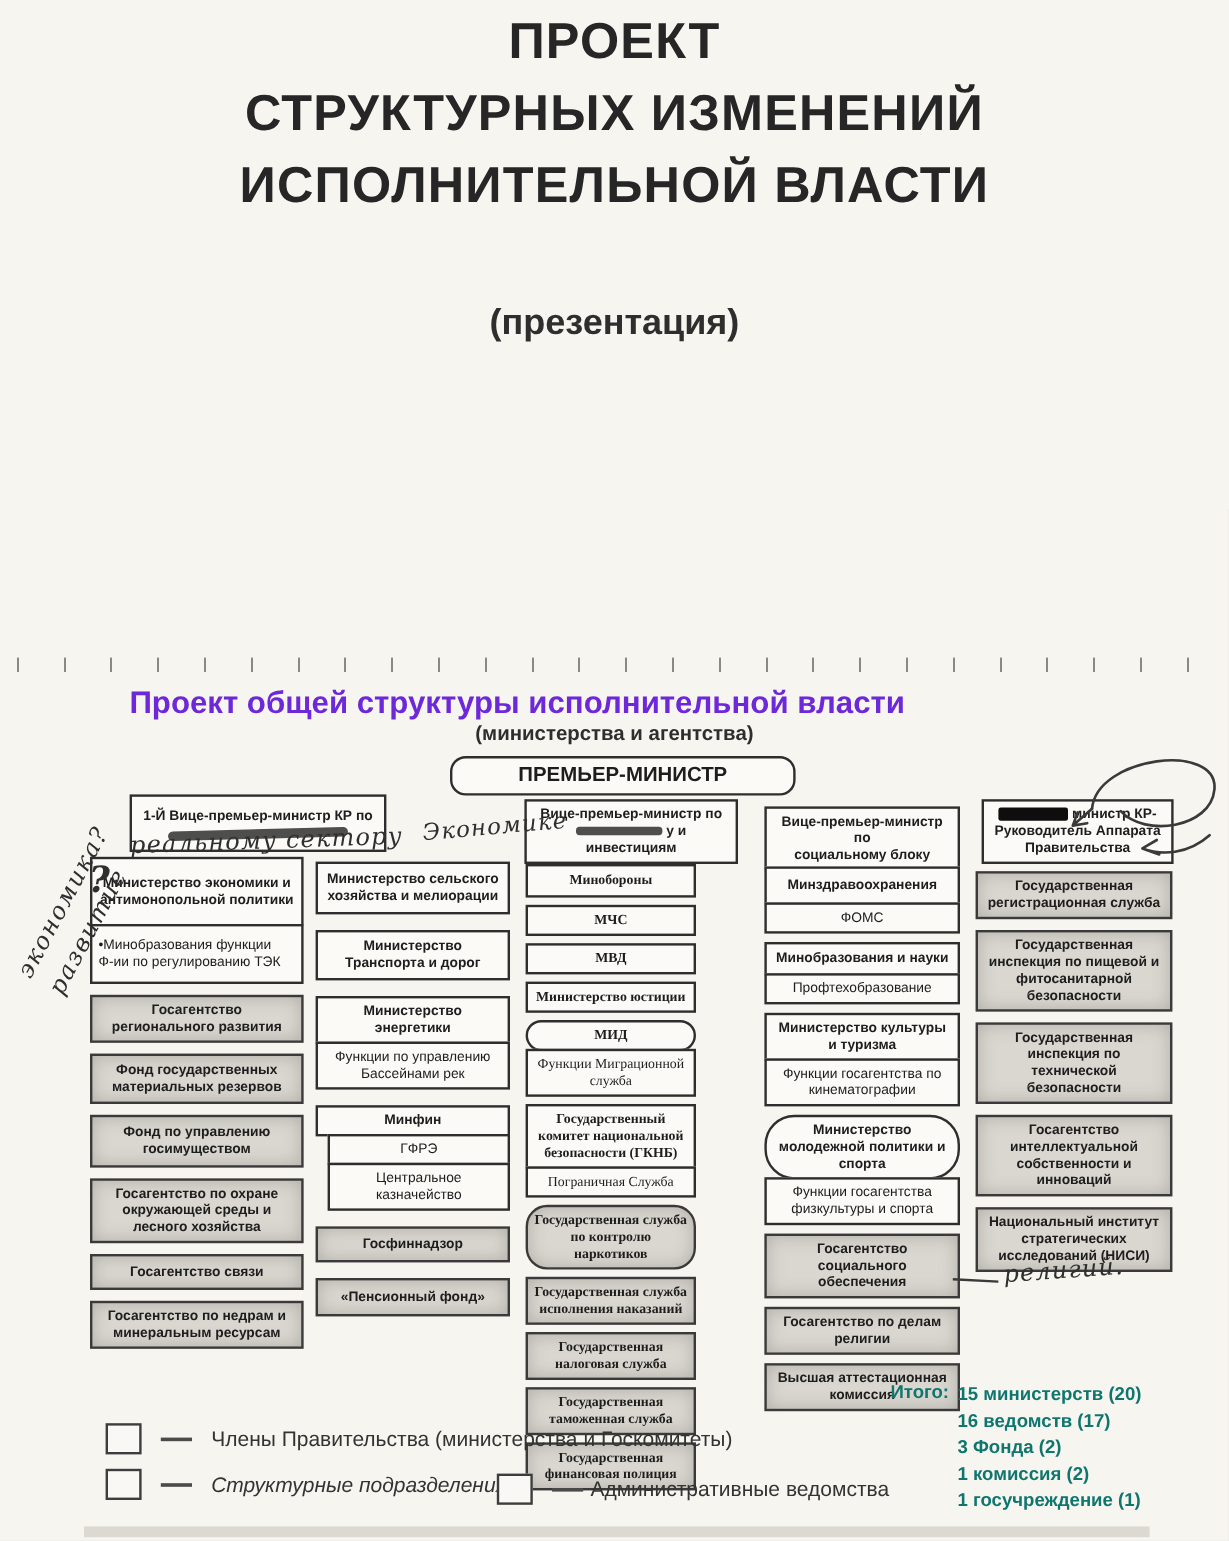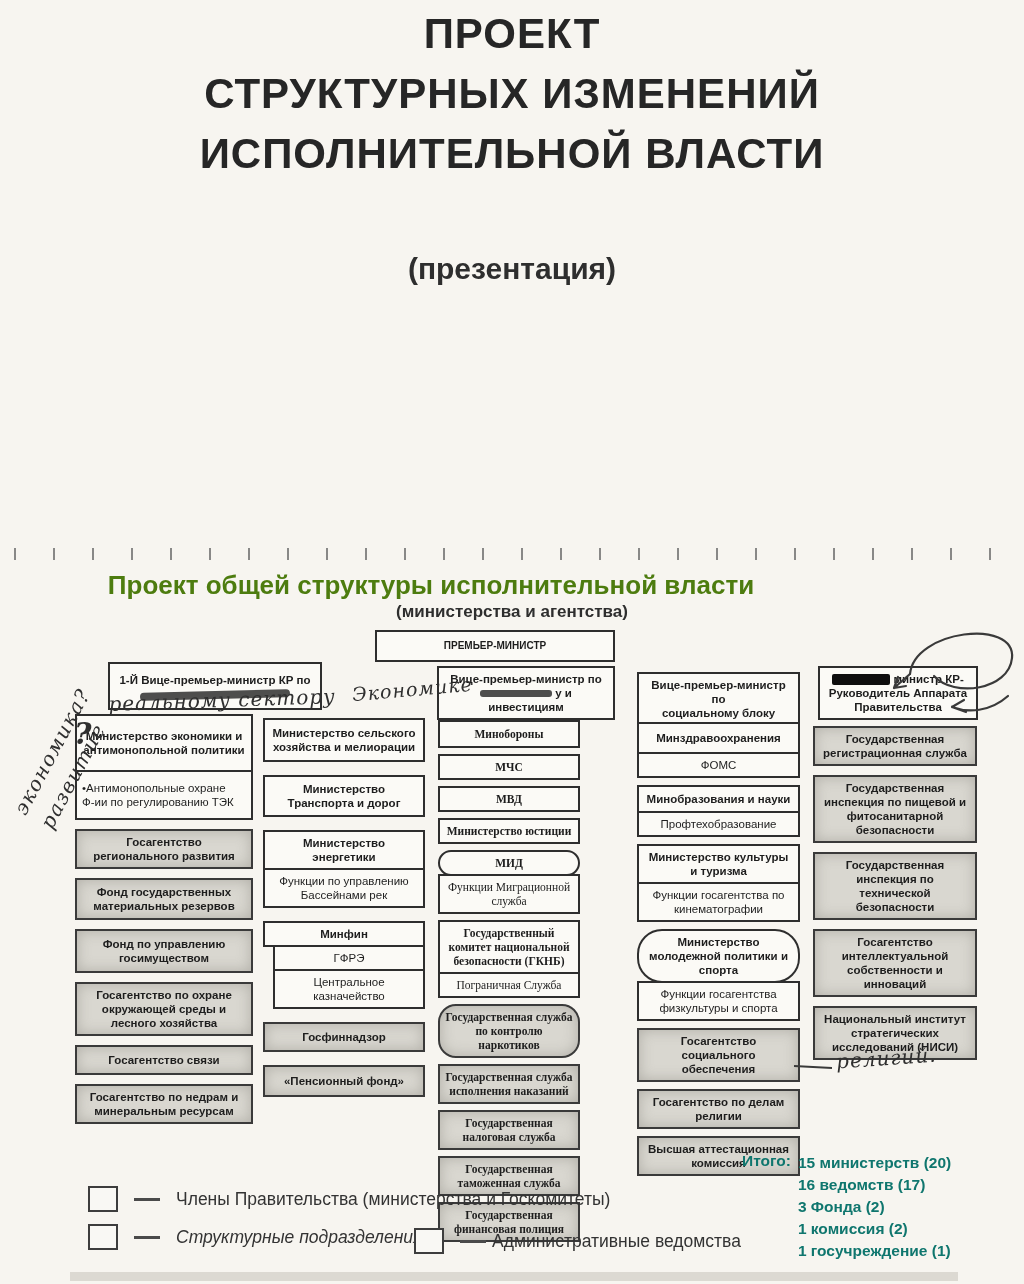--- a/index.html
+++ b/index.html
@@ -8,21 +8,21 @@
   
   .cover-title{position:absolute;left:0;width:1024px;text-align:center;font-weight:bold;
                color:#262626;font-size:42px;letter-spacing:1px;}
   .cover-sub{position:absolute;left:0;width:1024px;text-align:center;font-weight:bold;
              color:#2e2e2e;font-size:30px;}
   
   .ruler{position:absolute;left:14px;top:548px;width:996px;height:12px;
          background:repeating-linear-gradient(90deg,rgba(100,100,100,.75) 0 1.6px,transparent 1.6px 39px);}
   
   .chart-title{position:absolute;left:0;width:862px;text-align:center;font-weight:bold;
-               color:#4d7c0f;font-size:26px;}
+               color:#6d28d9;font-size:26px;}
   .chart-sub{position:absolute;left:0;width:1024px;text-align:center;font-weight:bold;
              color:#2e2e2e;font-size:17px;}
   
   .box{border:2px solid #2e2e2e;background:#fbfaf6;display:flex;align-items:center;justify-content:center;
        text-align:center;padding:4px 5px;box-sizing:border-box;color:#1d1d1d;
        font-size:11.5px;line-height:1.22;font-weight:bold;}
   .sub{font-weight:normal;}
   .agency{background:#d9d7d0;box-shadow:inset 0 0 14px rgba(110,108,100,.38);border-color:#3a3a3a;}
   .hdr{position:absolute;border-width:2.5px;flex-direction:column;}
   .col{position:absolute;display:flex;flex-direction:column;}
@@ -58,21 +58,21 @@
   <div class="cover-title" style="top:10px;">ПРОЕКТ</div>
   <div class="cover-title" style="top:70px;">СТРУКТУРНЫХ ИЗМЕНЕНИЙ</div>
   <div class="cover-title" style="top:130px;">ИСПОЛНИТЕЛЬНОЙ ВЛАСТИ</div>
   <div class="cover-sub" style="top:252px;">(презентация)</div>
 
   <div class="ruler"></div>
 
   <div class="chart-title" style="top:570px;">Проект общей структуры исполнительной власти</div>
   <div class="chart-sub" style="top:602px;">(министерства и агентства)</div>
 
-  <div class="box hdr" style="left:375px;top:630px;width:240px;min-height:32px;font-size:10px;">ПРЕМЬЕР-МИНИСТР</div>
+  <div class="box hdr" style="left:375px;top:630px;width:288px;min-height:32px;font-size:17px;border-radius:13px;">ПРЕМЬЕР-МИНИСТР</div>
 
   <div class="box hdr" style="left:108px;top:662px;width:214px;min-height:48px;">
     <span>1-Й Вице-премьер-министр КР по</span>
     <div class="scribble" style="width:150px;margin-top:3px;"></div>
   </div>
 
   <div class="box hdr" style="left:437px;top:666px;width:178px;min-height:52px;">
     <span>Вице-премьер-министр по</span>
     <span>
       <span class="scribble-inline"></span>
@@ -97,21 +97,21 @@
 
   <svg style="position:absolute;left:848px;top:616px;" width="176" height="112" viewBox="0 0 176 112">
     <path d="M62,58 C66,14 168,2 164,42 C161,74 106,82 86,60" fill="none" stroke="#3a3a3a" stroke-width="2.2" stroke-linecap="round"></path>
     <path d="M62,58 L46,72 M46,72 L58,70 M46,72 L50,61" fill="none" stroke="#3a3a3a" stroke-width="2.2" stroke-linecap="round"></path>
     <path d="M160,80 C142,96 120,97 104,91 M104,91 L116,84 M104,91 L118,96" fill="none" stroke="#3a3a3a" stroke-width="2.2" stroke-linecap="round"></path>
   </svg>
 
   <div class="col" id="col1" style="left:75px;top:714px;width:178px;">
     <div class="box" style="min-height:58px;">Министерство экономики и антимонопольной политики</div>
     <div class="box sub left-lines attached" style="min-height:50px;">
-      <span>•Антимонопольные охране</span>
+      <span>•Минобразования функции</span>
       <span>Ф-ии по регулированию ТЭК</span>
     </div>
     <div class="box agency" style="min-height:36px;">Госагентство регионального развития</div>
     <div class="box agency" style="min-height:42px;">Фонд государственных материальных резервов</div>
     <div class="box agency" style="min-height:44px;">Фонд по управлению госимуществом</div>
     <div class="box agency" style="min-height:48px;">Госагентство по охране окружающей среды и лесного хозяйства</div>
     <div class="box agency" style="min-height:30px;">Госагентство связи</div>
     <div class="box agency" style="min-height:40px;">Госагентство по недрам и минеральным ресурсам</div>
   </div>
 

